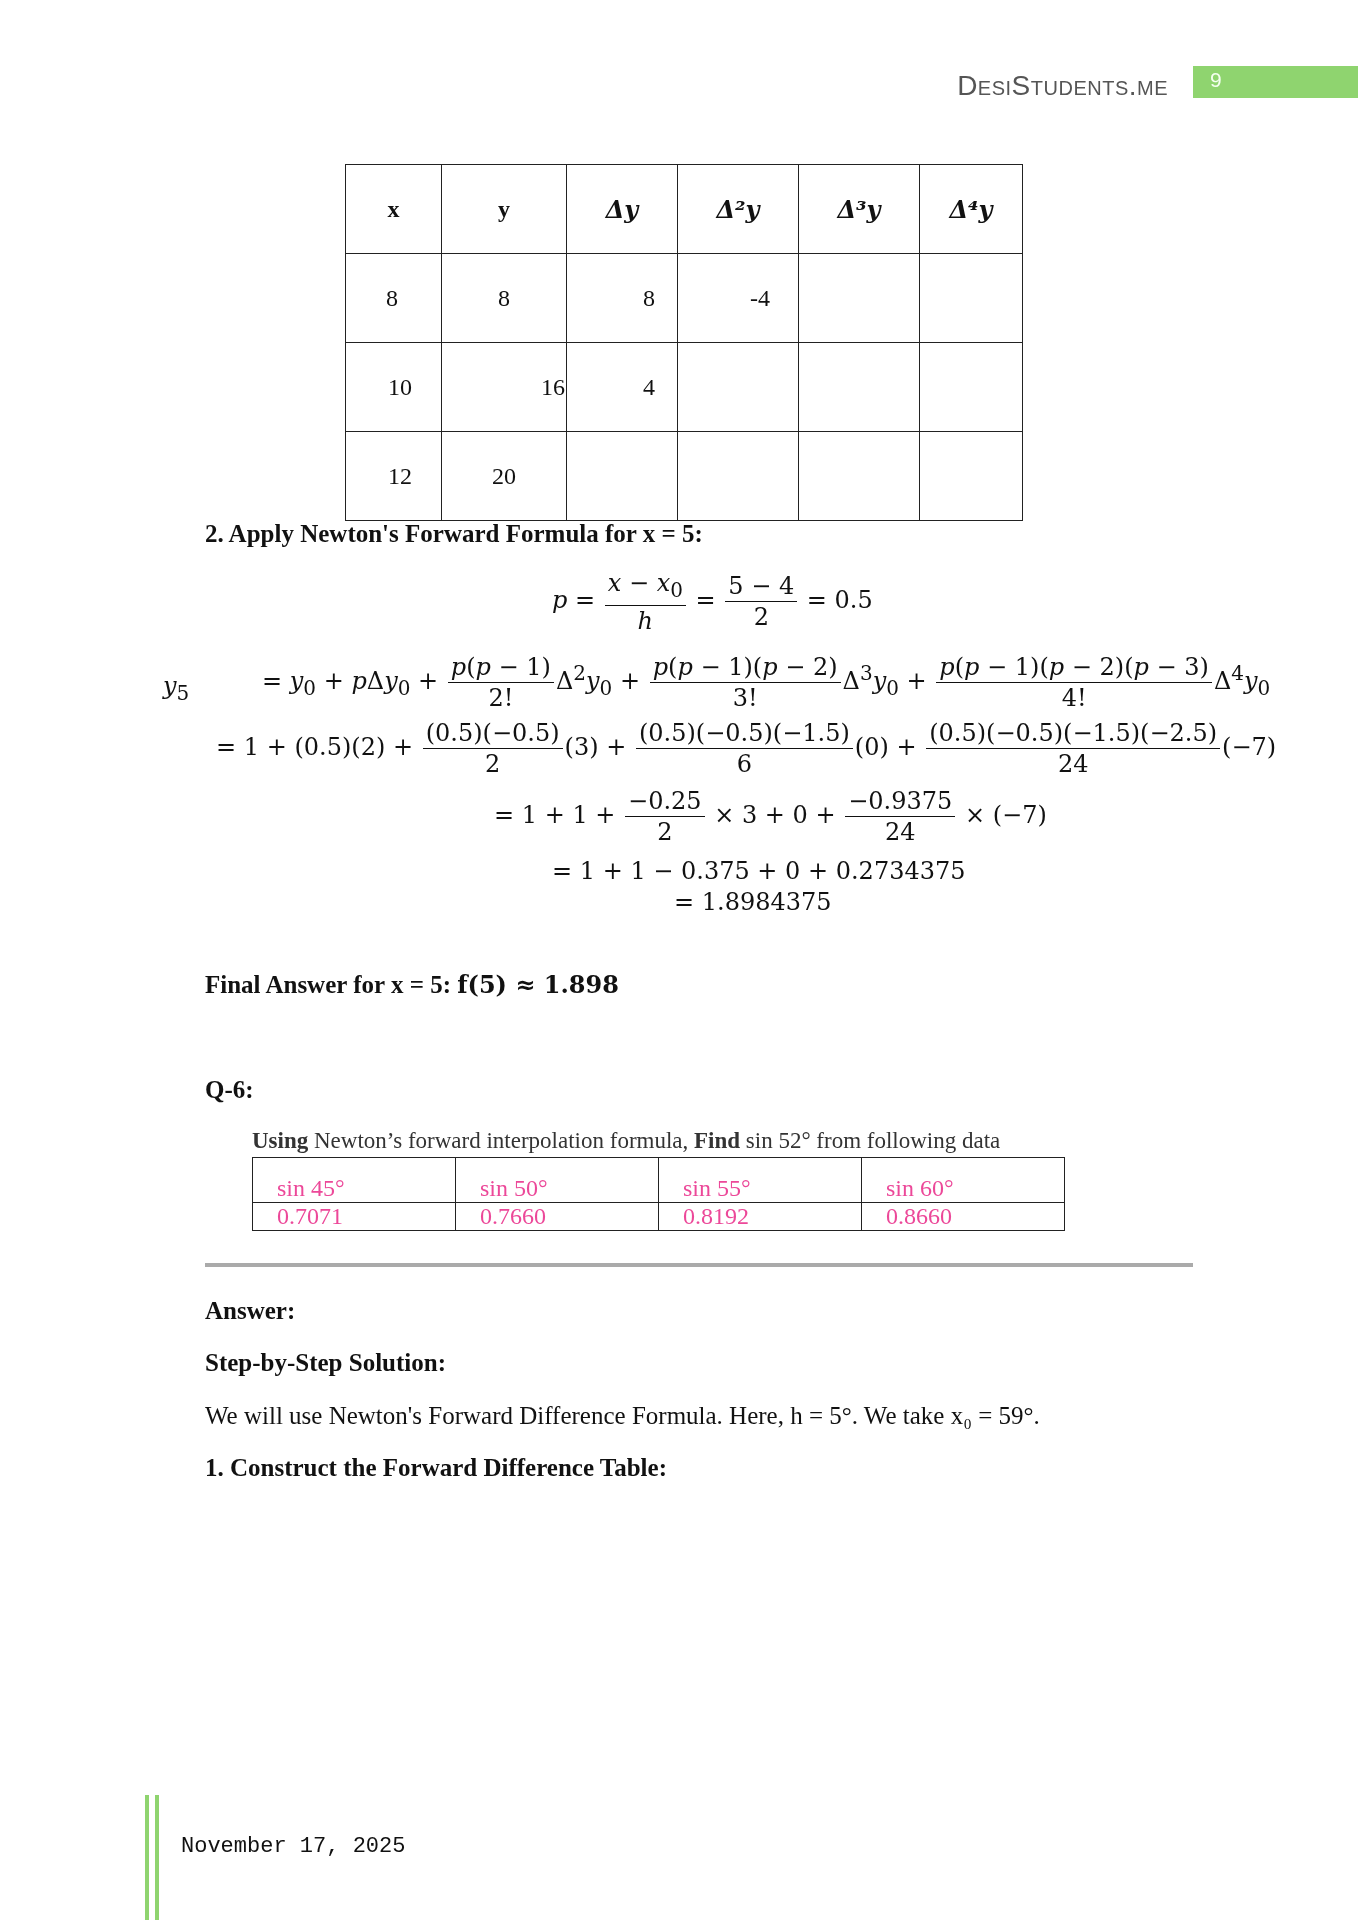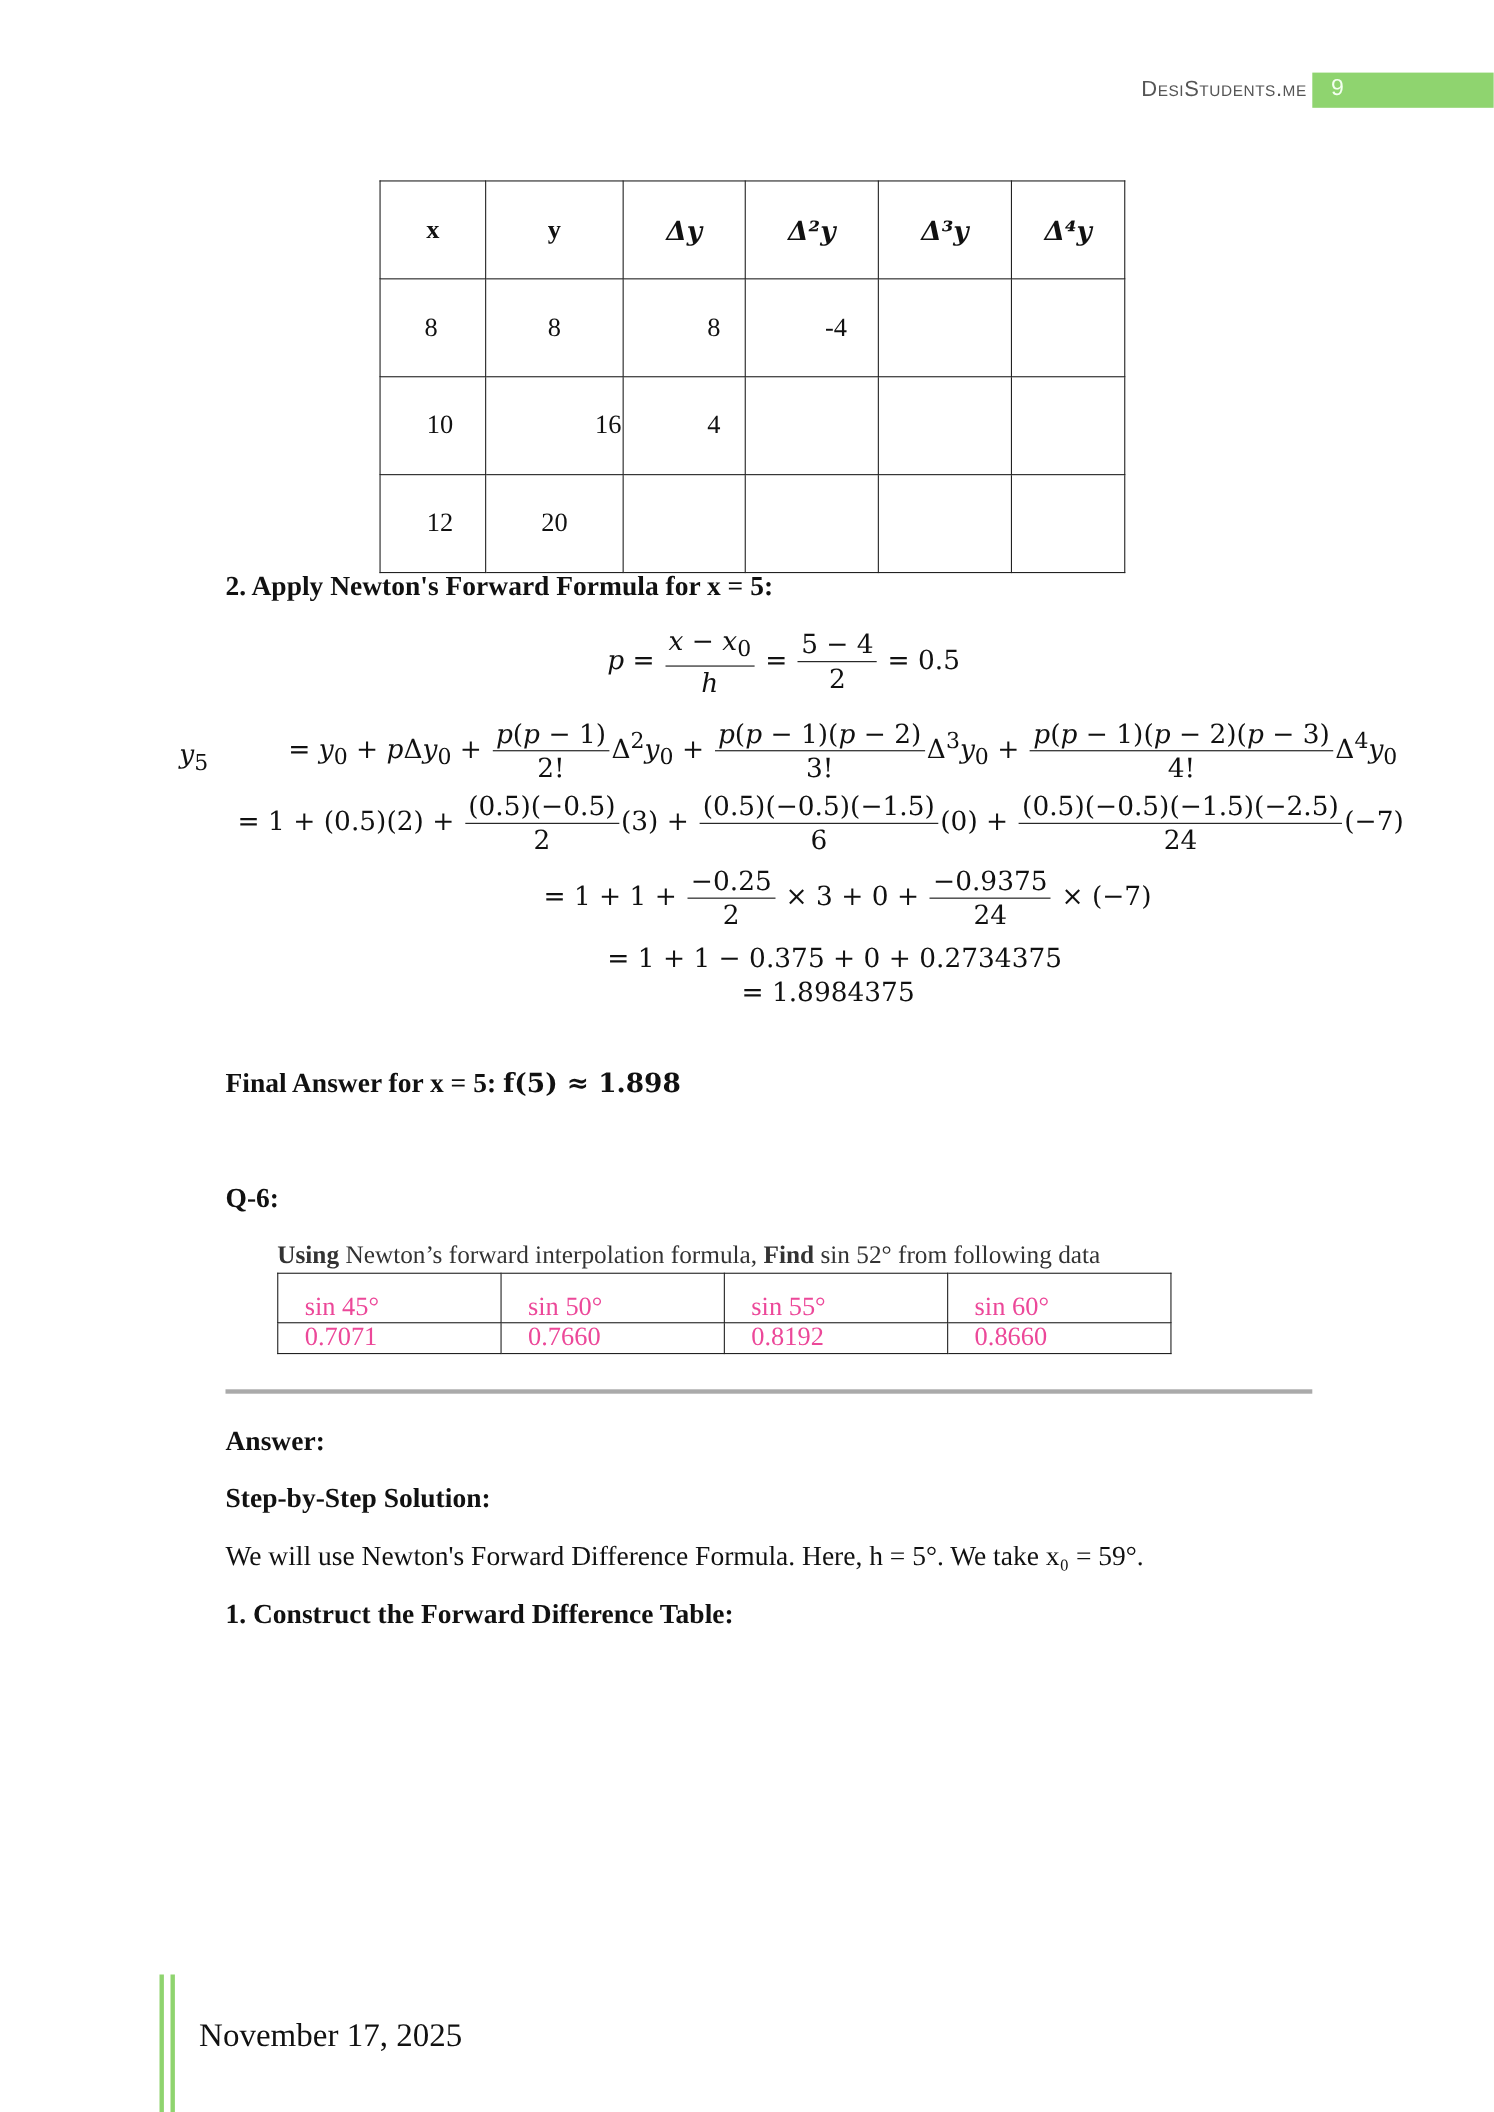--- a/index.html
+++ b/index.html
@@ -1,20 +1,20 @@
 <!DOCTYPE html>
 <html><head>
 <meta charset="utf-8">
 <style>
   html, body { margin: 0; padding: 0; background: #ffffff; }
   body { width: 1358px; height: 1920px; position: relative; overflow: hidden;
          font-family: "Liberation Serif", serif; color: #111; }
   .abs { position: absolute; }
   
-  .site { right: 170px; top: 70px; font-family: "Liberation Sans", sans-serif; font-size: 20px;
+  .site { right: 190px; top: 70px; font-family: "Liberation Sans", sans-serif; font-size: 28px;
           color: #555; font-variant: small-caps; letter-spacing: 0.5px; }
   .pagebar { left: 1193px; top: 66px; width: 165px; height: 32px; background: #8fd46f; }
   .pagenum { left: 1210px; top: 68px; font-family: "Liberation Sans", sans-serif; font-size: 21px; color: #f4fff0; }
   
   table.grid { border-collapse: collapse; position: absolute; }
   table.grid td { border: 1.6px solid #222; font-size: 24px; vertical-align: middle; }
   .t1 { left: 345px; top: 164px; }
   .t1 td { height: 86px; }
   .hd { font-weight: bold; }
   .mi { font-family: "DejaVu Serif", serif; font-style: italic; font-weight: bold; font-size: 23px; }
@@ -27,21 +27,21 @@
   .bold { font-weight: bold; font-size: 25px; }
   .txt { font-size: 25px; }
   .math { font-family: "DejaVu Serif", serif; font-size: 24px; white-space: nowrap; }
   .frac { display: inline-block; vertical-align: middle; text-align: center; margin: 0 2px; }
   .frac .num { display: block; border-bottom: 1.6px solid #111; padding: 0 3px; line-height: 30px; }
   .frac .den { display: block; line-height: 30px; }
   i.v { font-style: italic; }
   .hr { left: 205px; top: 1263px; width: 988px; height: 4px; background: #aaa; }
   .footer-bars { left: 145px; top: 1795px; }
   .footer-bars span { display: inline-block; width: 4px; height: 125px; background: #8fd46f; margin-right: 6px; }
-  .date { left: 181px; top: 1834px; font-family: Liberation Serif, serif; font-size: 30px; color: #111; }
+  .date { left: 181px; top: 1834px; font-family: Liberation Mono, monospace; font-size: 22px; color: #111; }
 </style>
 </head>
 <body>
 
 <div class="abs site">DesiStudents.me</div>
 <div class="abs pagebar"></div>
 <div class="abs pagenum">9</div>
 
 <table class="grid t1">
   <tbody>

